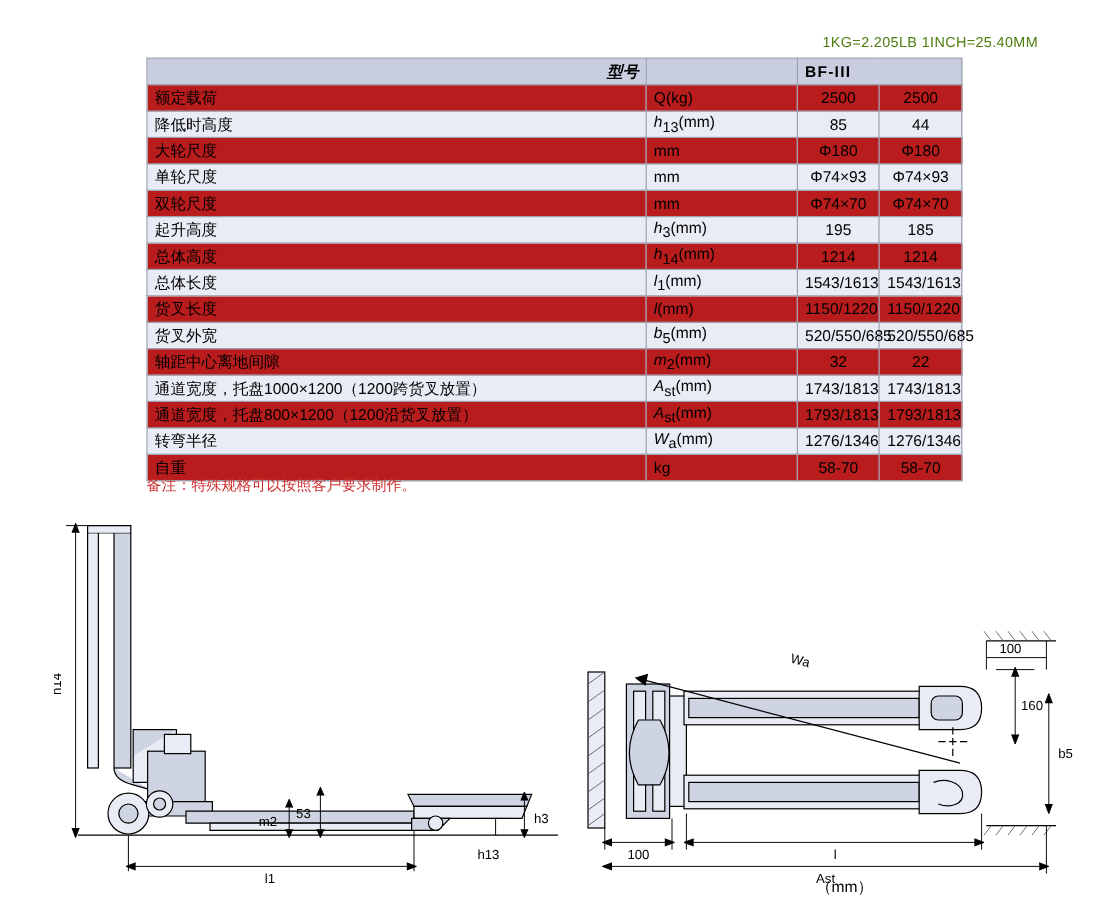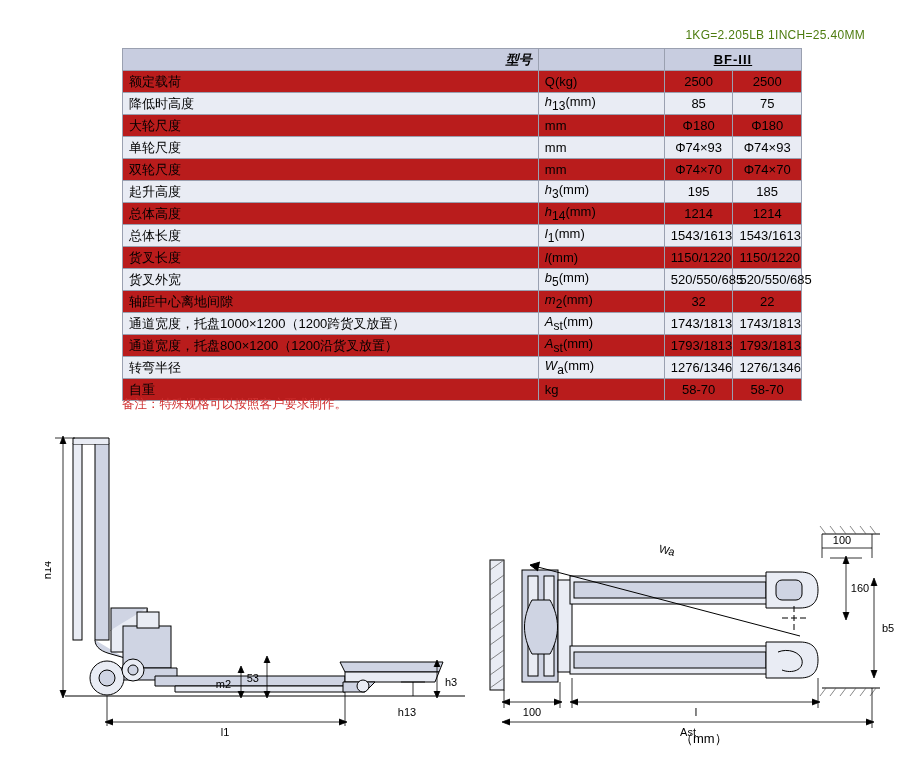--- a/index.html
+++ b/index.html
@@ -44,21 +44,21 @@
   table.spec th {
     background: #c8cde0;
     font-weight: bold;
   }
   .col-name { width: 360px; text-align: left; }
   .col-sym  { width: 100px; text-align: left; }
   .col-val  { width: 110px; text-align: center; }
   tr.alt td { background: #e9ecf4; }
   tr.plain td { background: #b91c1c; }
   .head-model { text-align: right; padding-left: 10px; font-style: italic; }
-  .head-series { text-align: center; font-size: 14px; letter-spacing: 1px; text-decoration: underline; }
+  .head-series { text-align: left; font-size: 14px; letter-spacing: 1px; }
   .sym-i { font-style: italic; }
   sub { font-size: 12px; }
   .remark {
     position: absolute;
     left: 122px;
     top: 396px;
     font-size: 12.5px;
     color: #d03030;
   }
   
@@ -107,21 +107,21 @@
         <tr class="plain">
           <td class="col-name">额定载荷</td>
           <td class="col-sym">Q(kg)</td>
           <td class="col-val">2500</td>
           <td class="col-val">2500</td>
         </tr>
         <tr class="alt">
           <td class="col-name">降低时高度</td>
           <td class="col-sym"><span class="sym-i">h</span><sub>13</sub>(mm)</td>
           <td class="col-val">85</td>
-          <td class="col-val">75</td>
+          <td class="col-val">44</td>
         </tr>
         <tr class="plain">
           <td class="col-name">大轮尺度</td>
           <td class="col-sym">mm</td>
           <td class="col-val">Φ180</td>
           <td class="col-val">Φ180</td>
         </tr>
         <tr class="alt">
           <td class="col-name">单轮尺度</td>
           <td class="col-sym">mm</td>

